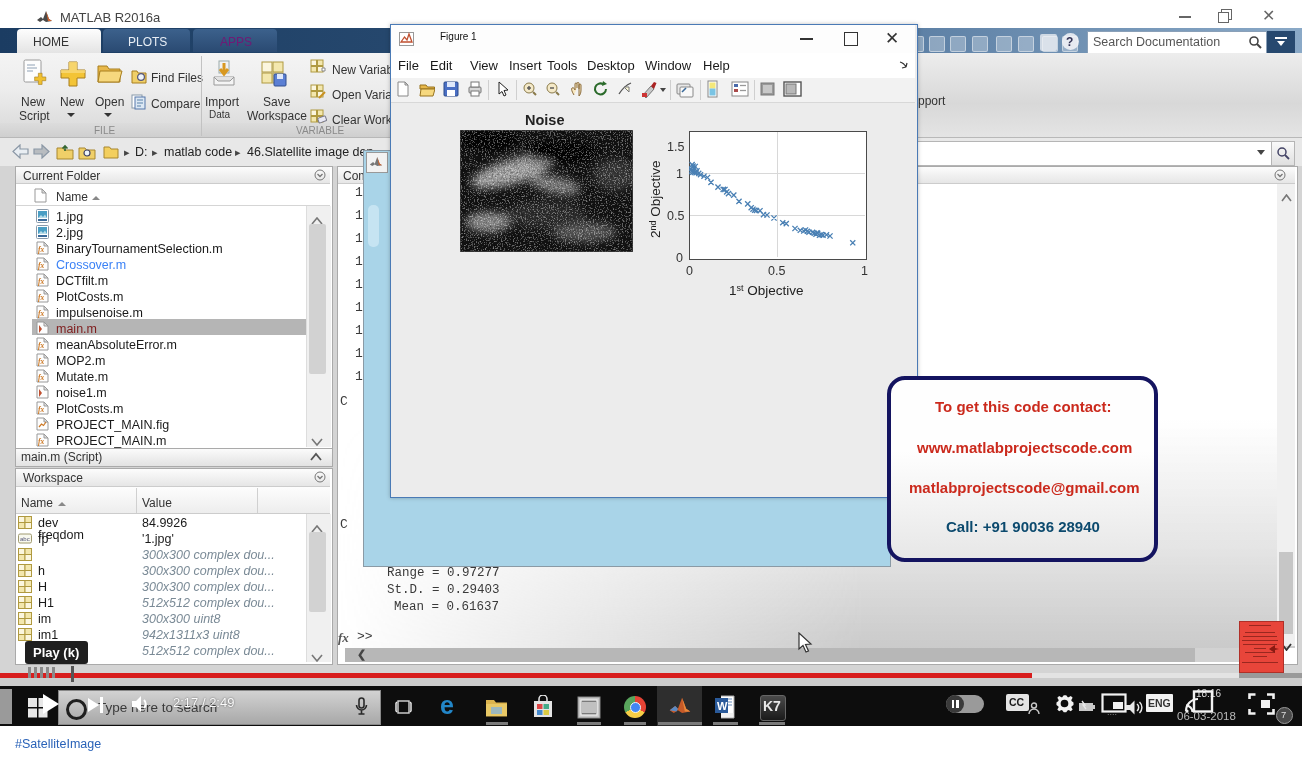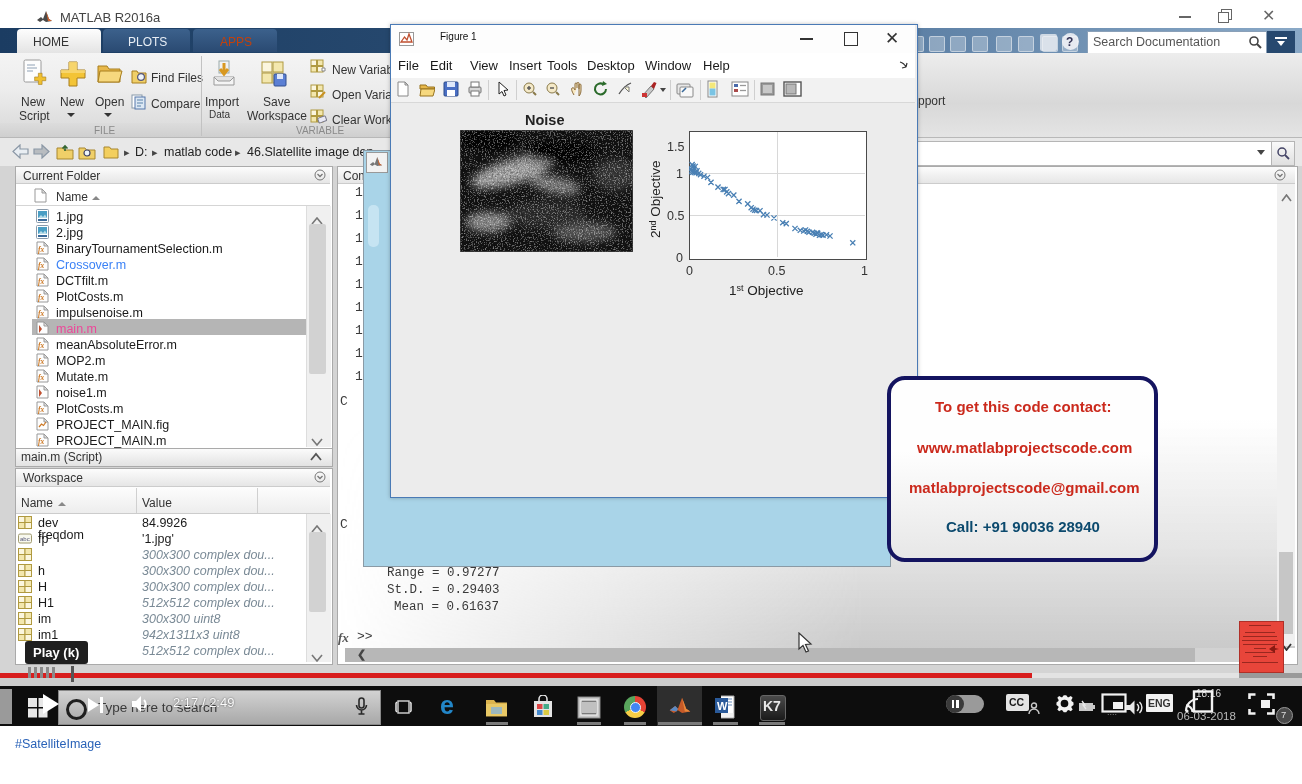--- a/index.html
+++ b/index.html
@@ -32,21 +32,21 @@
 <div class="abs" style="left:1179px;top:16px;width:12px;height:1.5px;background:#666;"></div>
 <div class="abs" style="left:1221px;top:9px;width:9px;height:9px;border:1.2px solid #666;background:#fff;"></div>
 <div class="abs" style="left:1218px;top:12px;width:9px;height:9px;border:1.2px solid #666;background:#fff;"></div>
 <div class="t" style="left:1262px;top:6px;font-size:16px;color:#666;">✕</div>
 
 <div class="abs" style="left:17px;top:29px;width:84px;height:24px;background:linear-gradient(to bottom,#fdfdfd,#e4e4e4);border-radius:4px 4px 0 0;"></div>
 <div class="t" style="left:33px;top:35px;font-size:12px;color:#333;">HOME</div>
 <div class="abs" style="left:103px;top:29px;width:87px;height:23px;background:linear-gradient(to bottom,#3c618c,#2a4a72);border-radius:4px 4px 0 0;"></div>
 <div class="t" style="left:128px;top:35px;font-size:12px;color:#e8eef5;">PLOTS</div>
 <div class="abs" style="left:193px;top:29px;width:84px;height:23px;background:linear-gradient(to bottom,#3c618c,#2a4a72);border-radius:4px 4px 0 0;"></div>
-<div class="t" style="left:220px;top:35px;font-size:12px;color:#c2410c;">APPS</div>
+<div class="t" style="left:220px;top:35px;font-size:12px;color:#701a75;">APPS</div>
 
 <div class="abs" style="left:908px;top:36px;width:14px;height:14px;background:rgba(230,235,240,0.35);border:1px solid rgba(255,255,255,0.45);border-radius:2px;"></div>
 <div class="abs" style="left:929px;top:36px;width:14px;height:14px;background:rgba(230,235,240,0.35);border:1px solid rgba(255,255,255,0.45);border-radius:2px;"></div>
 <div class="abs" style="left:950px;top:36px;width:14px;height:14px;background:rgba(230,235,240,0.35);border:1px solid rgba(255,255,255,0.45);border-radius:2px;"></div>
 <div class="abs" style="left:972px;top:36px;width:14px;height:14px;background:rgba(230,235,240,0.35);border:1px solid rgba(255,255,255,0.45);border-radius:2px;"></div>
 <div class="abs" style="left:996px;top:36px;width:14px;height:14px;background:rgba(230,235,240,0.35);border:1px solid rgba(255,255,255,0.45);border-radius:2px;"></div>
 <div class="abs" style="left:1018px;top:36px;width:14px;height:14px;background:rgba(230,235,240,0.35);border:1px solid rgba(255,255,255,0.45);border-radius:2px;"></div>
 <div class="abs" style="left:1042px;top:36px;width:14px;height:14px;background:rgba(230,235,240,0.35);border:1px solid rgba(255,255,255,0.45);border-radius:2px;"></div>
 <div class="abs" style="left:1062px;top:36px;width:14px;height:14px;background:rgba(230,235,240,0.35);border:1px solid rgba(255,255,255,0.45);border-radius:2px;"></div>
 <div class="abs" style="left:1040px;top:34px;width:17px;height:17px;background:rgba(240,242,246,0.75);border-radius:2px;"></div>
@@ -242,21 +242,21 @@
       <path d="M1 1 h7 l4 4 v8 h-11 z" fill="#fdfdfd" stroke="#999"></path>
       <path d="M8 1 l4 4 h-4 z" fill="#e0e0e0" stroke="#999"></path>
       <text x="2" y="11" font-size="7.5" font-style="italic" font-weight="bold" fill="#cc7722" font-family="Liberation Serif,serif">fx</text>
     </svg>
 <div class="t" style="left:56px;top:306px;font-size:12.5px;color:#1a1a1a;">impulsenoise.m</div>
 <svg class="abs" style="left:36px;top:321px;" width="13" height="14" viewBox="0 0 13 14">
       <path d="M1 1 h7 l4 4 v8 h-11 z" fill="#fdfdfd" stroke="#999"></path>
       <path d="M8 1 l4 4 h-4 z" fill="#e0e0e0" stroke="#999"></path>
       <path d="M3 4 l3 4 l-3 4 z" fill="#c05030"></path>
     </svg>
-<div class="t" style="left:56px;top:322px;font-size:12.5px;color:#ec4899;">main.m</div>
+<div class="t" style="left:56px;top:322px;font-size:12.5px;color:#7f1d1d;">main.m</div>
 <svg class="abs" style="left:36px;top:337px;" width="13" height="14" viewBox="0 0 13 14">
       <path d="M1 1 h7 l4 4 v8 h-11 z" fill="#fdfdfd" stroke="#999"></path>
       <path d="M8 1 l4 4 h-4 z" fill="#e0e0e0" stroke="#999"></path>
       <text x="2" y="11" font-size="7.5" font-style="italic" font-weight="bold" fill="#cc7722" font-family="Liberation Serif,serif">fx</text>
     </svg>
 <div class="t" style="left:56px;top:338px;font-size:12.5px;color:#1a1a1a;">meanAbsoluteError.m</div>
 <svg class="abs" style="left:36px;top:353px;" width="13" height="14" viewBox="0 0 13 14">
       <path d="M1 1 h7 l4 4 v8 h-11 z" fill="#fdfdfd" stroke="#999"></path>
       <path d="M8 1 l4 4 h-4 z" fill="#e0e0e0" stroke="#999"></path>
       <text x="2" y="11" font-size="7.5" font-style="italic" font-weight="bold" fill="#cc7722" font-family="Liberation Serif,serif">fx</text>

